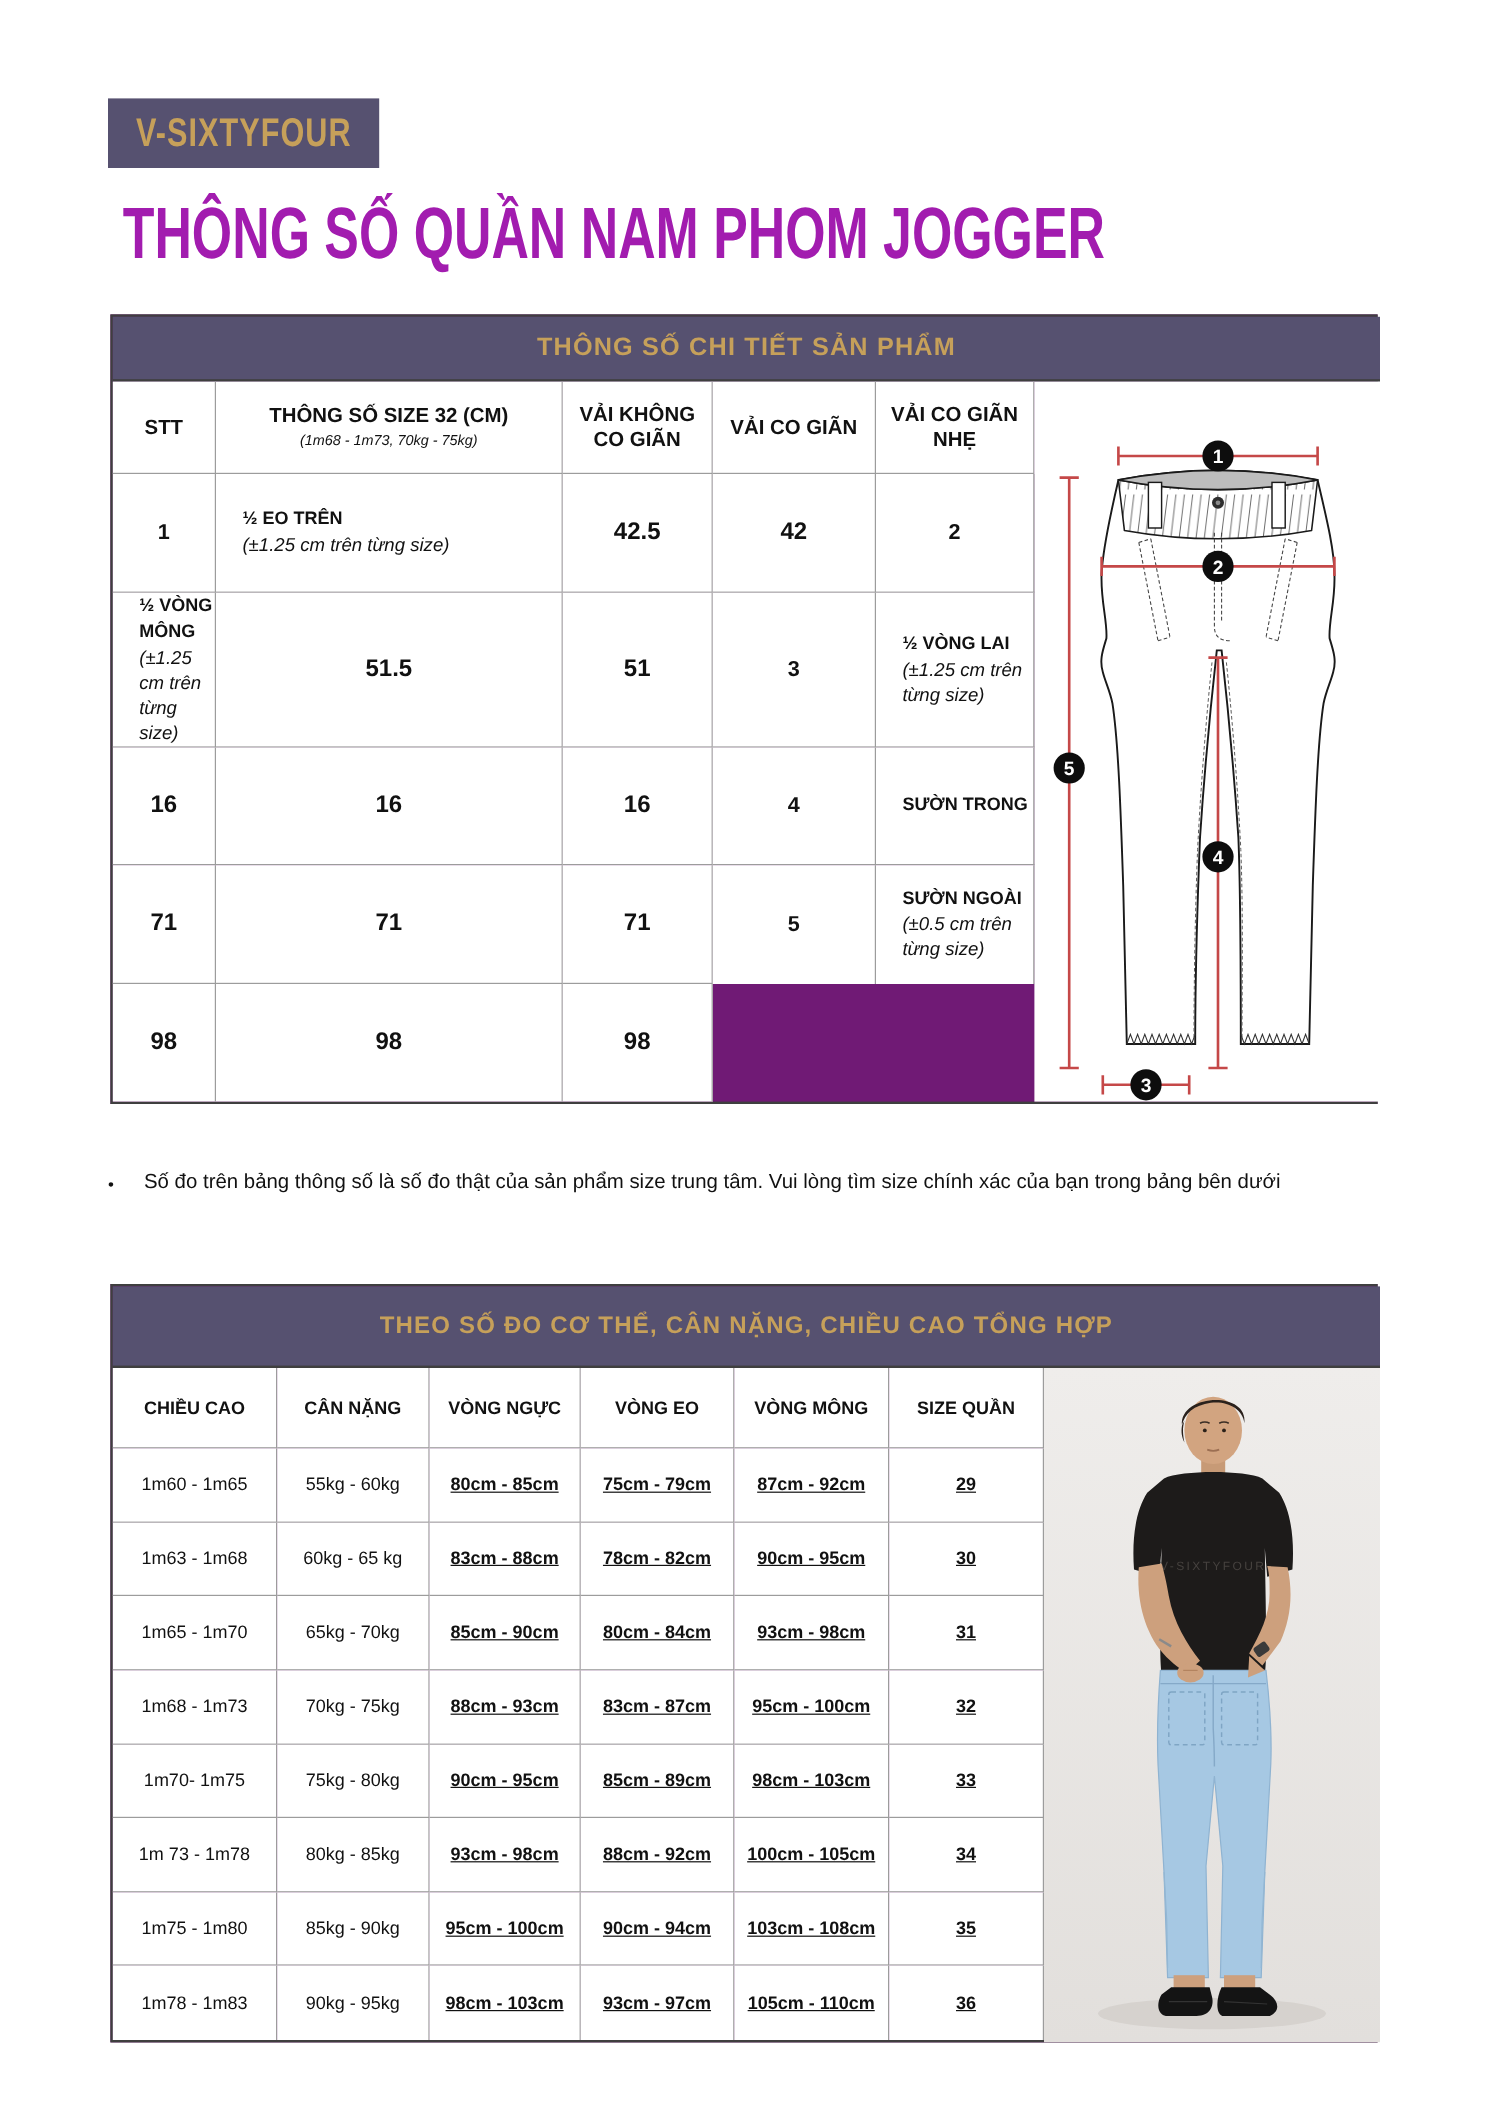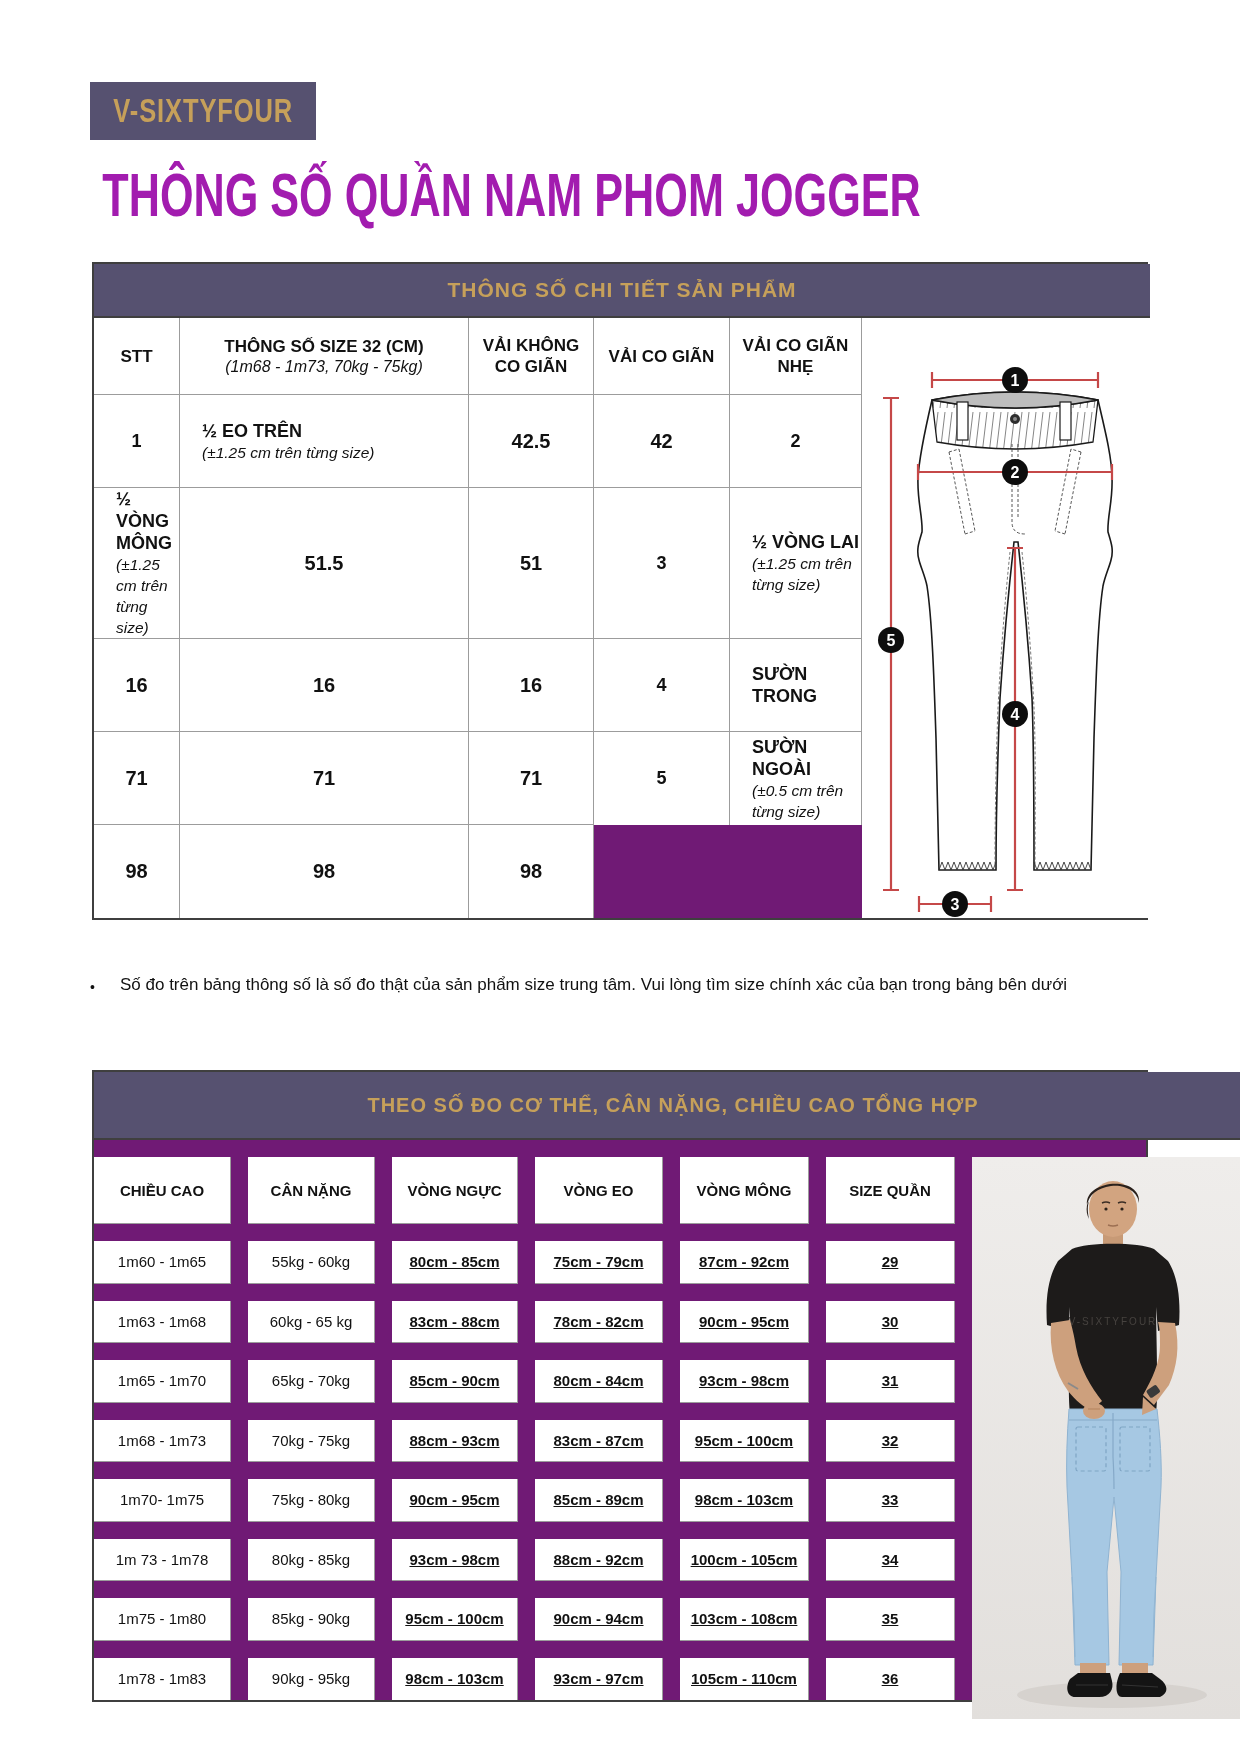--- a/index.html
+++ b/index.html
@@ -30,32 +30,32 @@
   .cell.no-b{border-bottom:none;}
   .tblhead{
     grid-column:1 / -1;background:#565170;color:#C6A05A;font-weight:bold;
     display:flex;align-items:center;justify-content:center;letter-spacing:1px;
     border-bottom:2px solid #3F3F3F;
   }
   
   .spec{top:262px;height:658px;grid-template-columns:86px 289px 125px 136px 132px 288px;grid-template-rows:54px 77px repeat(5,1fr);}
   .spec .tblhead{font-size:21px;}
   .spec .hcell{font-weight:bold;font-size:17px;line-height:21px;}
-  .hsub{font-style:italic;font-weight:normal;font-size:16px;line-height:20px;}
+  .hsub{font-style:italic;font-weight:normal;font-size:12px;line-height:20px;}
   .spec .c-stt{font-weight:bold;font-size:18px;}
   .spec .c-name{align-items:flex-start;text-align:left;padding-left:22px;}
-  .name-main{font-weight:bold;font-size:18px;line-height:22px;}
+  .name-main{font-weight:bold;font-size:15px;line-height:22px;}
   .name-note{font-style:italic;font-size:15.5px;line-height:21px;}
   .spec .c-val{font-weight:bold;font-size:20px;}
   .diagram-cell{grid-column:6;grid-row:2 / span 6;border-right:none;border-bottom:none;padding:0;display:block;}
   
   .note-line{position:absolute;left:90px;top:974px;width:1070px;display:flex;align-items:flex-start;font-size:17px;line-height:22px;}
   .note-line .dot{width:30px;flex:0 0 30px;font-size:14px;padding-top:2px;}
   
-  .size{top:1070px;height:632px;grid-template-columns:137px 127px 126px 128px 129px 129px 280px;grid-template-rows:68px 67px repeat(8,1fr);gap:17px;}
+  .size{top:1070px;height:632px;grid-template-columns:137px 127px 126px 128px 129px 129px 280px;grid-template-rows:68px 67px repeat(8,1fr);}
   .size .tblhead{font-size:20px;}
   .size .hcell{font-weight:bold;font-size:15px;}
   .size .c-plain{font-size:15px;font-weight:normal;}
   .size .c-bold{font-size:15px;font-weight:bold;text-decoration:underline;}
   .photo-cell{grid-column:7;grid-row:2 / span 9;border-right:none;border-bottom:none;padding:0;display:block;}
 </style>
 </head>
 <body>
 
 <div class="logo">

